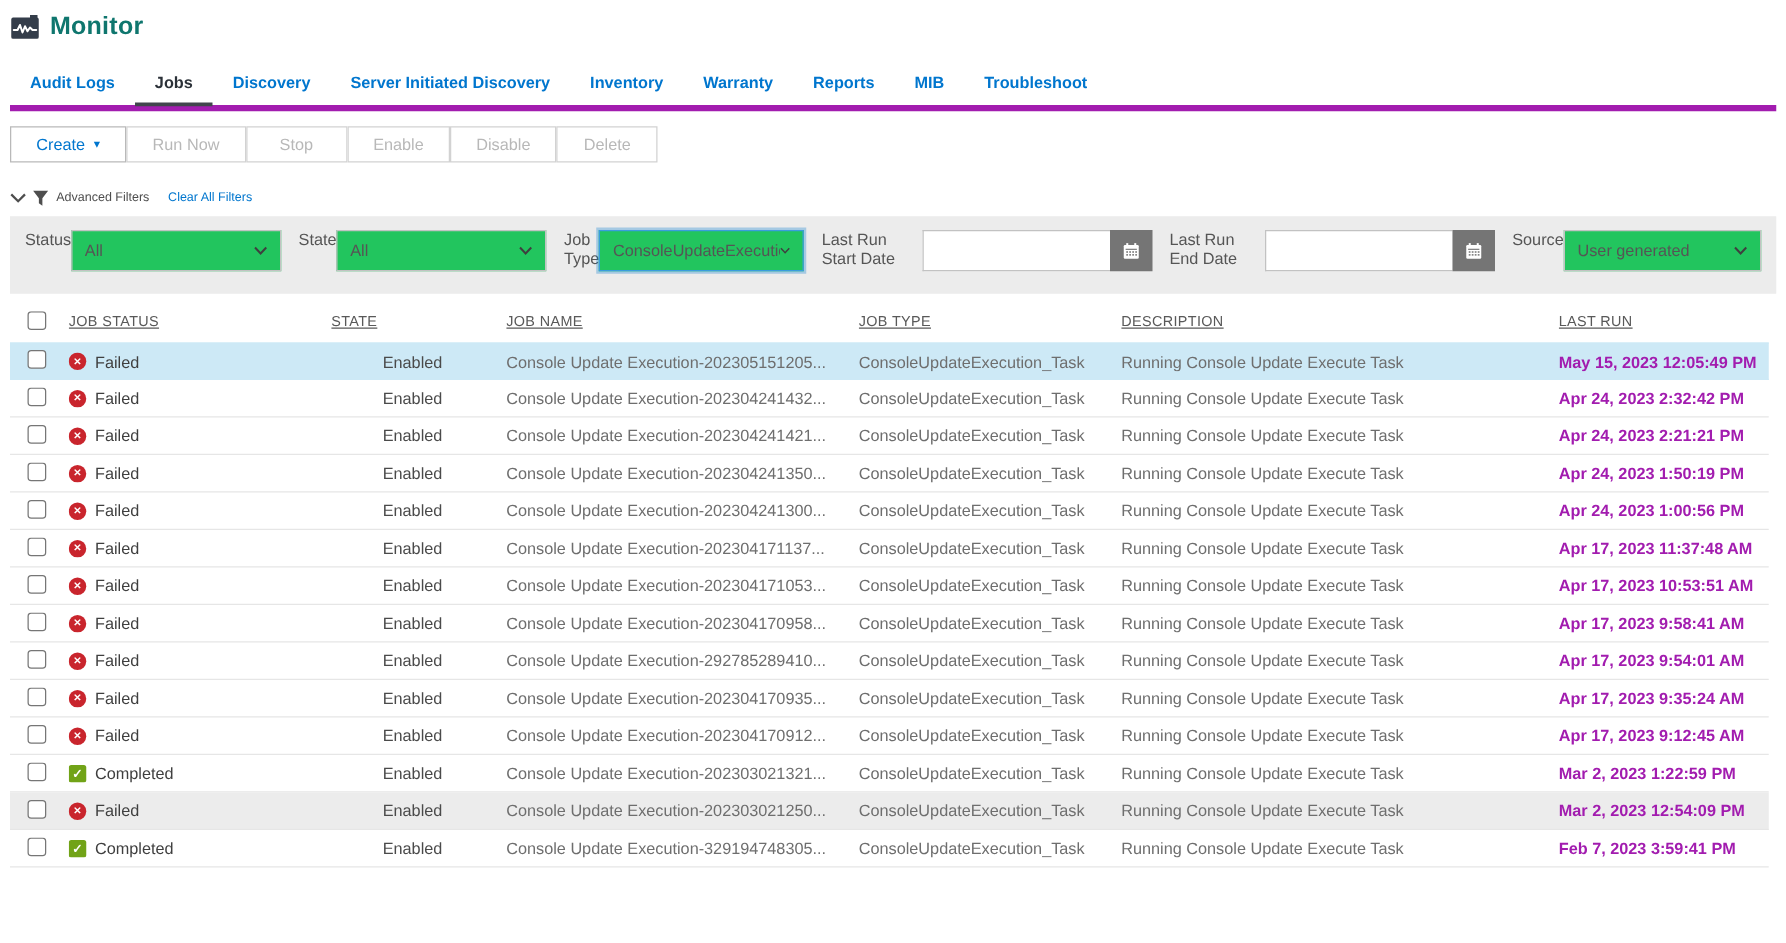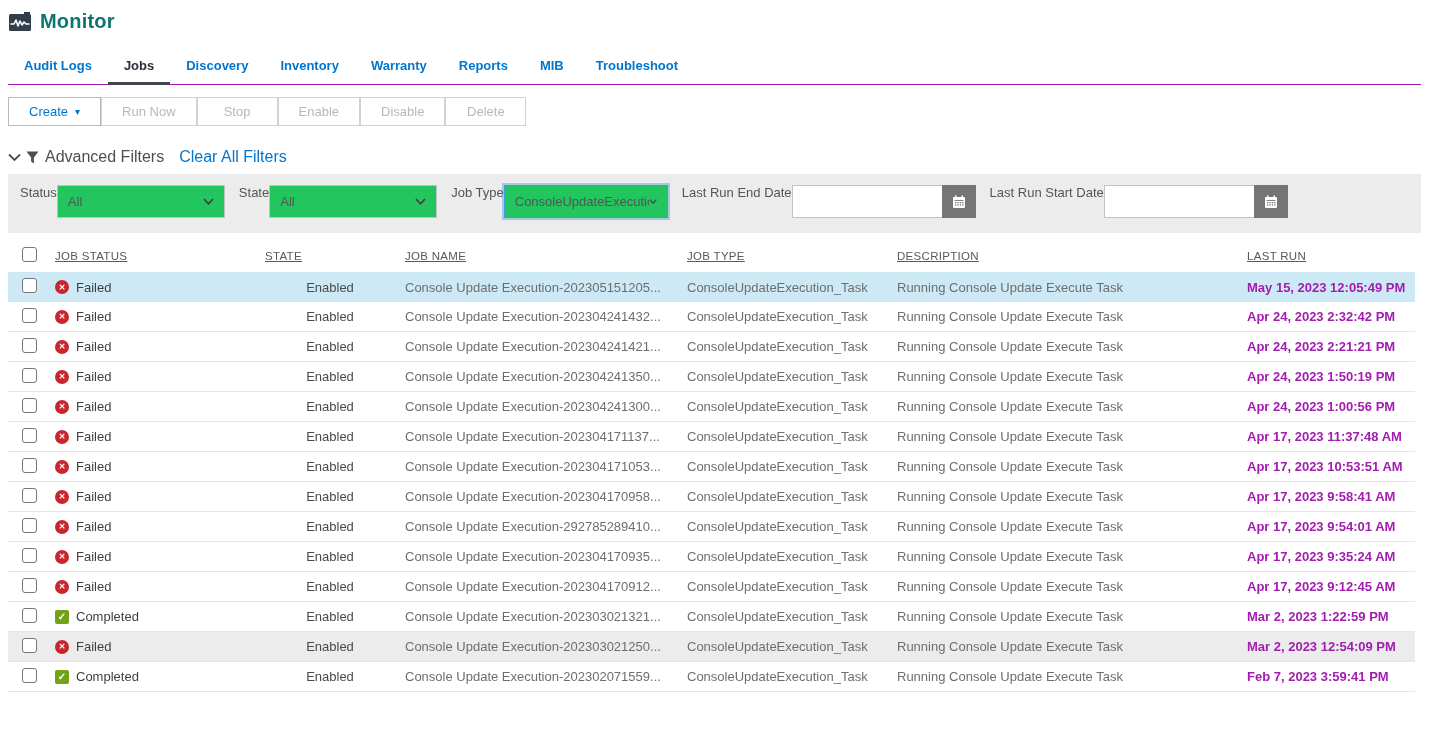--- a/index.html
+++ b/index.html
@@ -6,37 +6,37 @@
   html,body { width: 1429px; height: 754px; background: #fff; }
   body { font-family: "Liberation Sans", sans-serif; color: #444; overflow: hidden; }
   .page { padding: 8px 8px 0 8px; width: 1429px; }
 
   
   .hdr { display: flex; align-items: center; gap: 7px; margin-top: 2px; }
   .hdr .app-icon { width: 25px; height: 22px; display: inline-block; }
   .hdr h1 { font-size: 20px; font-weight: 700; color: #0f766e; letter-spacing: .2px; }
 
   
-  .tabbar { display: flex; margin-top: 16px; border-bottom: 1px solid #a21caf; }
+  .tabbar { display: flex; margin-top: 16px; border-bottom: 5px solid #a21caf; }
   .tab { position: relative; padding: 9px 16px 11px 16px; font-size: 13px; font-weight: 700;
          color: #0076ce; cursor: pointer; white-space: nowrap; }
   .tab.active { color: #2b3138; }
   .tab.active::after { content:""; position:absolute; left:0; right:0; bottom:-1px; height:3px; background:#40454c; }
 
   
   .toolbar { display: flex; gap: 0; margin-top: 12px; }
   .btn { height: 29px; min-width: 81px; padding: 0 20px; background: #fff; border: 1px solid #c2c2c2;
          font-size: 13px; font-family: inherit; color: #9aa0a6; display: inline-flex; align-items: center;
          justify-content: center; gap: 7px; }
   .btn.primary { color: #0076ce; border-color: #b9b9b9; cursor: pointer; }
   .btn:disabled { color: #b8b8b8; border-color: #d2d2d2; }
   .btn .caret { font-size: 10px; line-height: 1; }
 
   
-  .filterbar { display: flex; align-items: center; margin-top: 22px; font-size: 16px; color: #4e4e4e; }
+  .filterbar { display: flex; align-items: center; margin-top: 22px; font-size: 10px; color: #4e4e4e; }
   .filterbar .chev { margin-right: 5px; cursor: pointer; display:inline-flex; }
   .filterbar .funnel { margin-right: 6px; display:inline-flex; }
   .filterbar a { color: #0076ce; text-decoration: none; margin-left: 15px; cursor: pointer; }
 
   
   .panel { margin-top: 8px; background: #ececec; padding: 11px 12px 15px 12px; display: flex; gap: 14px; }
   .fgroup { display: flex; flex-direction: row; }
   .fgroup label { font-size: 13px; color: #555; margin-bottom: 6px; }
   .sel { height: 33px; background: #22c55e; border: 1px solid #c2c2c2; display: flex; align-items: center;
          justify-content: space-between; padding: 0 10px; cursor: pointer; }
@@ -88,20 +88,21 @@
         <polyline points="3,13 6,13 8,9 10,15 12,10 14,14 16,11 18,13 21,13" fill="none" stroke="#ffffff" stroke-width="1.6" stroke-linejoin="round" stroke-linecap="round"></polyline>
       </svg>
     </span>
     <h1>Monitor</h1>
   </div>
 
   <div class="tabbar">
       <div class="tab">Audit Logs</div>
       <div class="tab active">Jobs</div>
       <div class="tab">Discovery</div>
+      <div class="tab">Server Initiated Discovery</div>
       <div class="tab">Inventory</div>
       <div class="tab">Warranty</div>
       <div class="tab">Reports</div>
       <div class="tab">MIB</div>
       <div class="tab">Troubleshoot</div>
     </div>
 
   <div class="toolbar">
       <button class="btn primary">Create<span class="caret">▾</span></button>
       <button class="btn" disabled="">Run Now</button>
@@ -147,20 +148,45 @@
     </div>
   </div>
 
   <div class="fgroup">
     <label>Job Type</label>
     <div class="sel focused" style="width: 164px;">
       <span class="val">ConsoleUpdateExecution_Task</span>
       <svg width="11" height="7" viewBox="0 0 11 7">
             <polyline points="1,1 5.5,5.8 10,1" fill="none" stroke="#3f3f3f" stroke-width="1.6"></polyline>
           </svg>
+    </div>
+  </div>
+
+  <div class="fgroup">
+    <label>Last Run Start Date</label>
+    <div class="datewrap">
+      <input type="text" placeholder="" style="">
+      <button class="calbtn">
+        <svg width="16" height="16" viewBox="0 0 16 16">
+          <rect x="2" y="3" width="12" height="11" rx="1" fill="#ffffff"></rect>
+          <rect x="4" y="1.5" width="1.6" height="3" fill="#ffffff"></rect>
+          <rect x="10.4" y="1.5" width="1.6" height="3" fill="#ffffff"></rect>
+          <rect x="3.5" y="6" width="9" height="0.9" fill="#757575"></rect>
+          <g fill="#757575">
+            <rect x="4" y="8" width="1.4" height="1.2"></rect>
+                <rect x="6.4" y="8" width="1.4" height="1.2"></rect>
+                <rect x="8.8" y="8" width="1.4" height="1.2"></rect>
+                <rect x="11.2" y="8" width="1.4" height="1.2"></rect>
+            <rect x="4" y="10.3" width="1.4" height="1.2"></rect>
+                <rect x="6.4" y="10.3" width="1.4" height="1.2"></rect>
+                <rect x="8.8" y="10.3" width="1.4" height="1.2"></rect>
+                <rect x="11.2" y="10.3" width="1.4" height="1.2"></rect>
+          </g>
+        </svg>
+      </button>
     </div>
   </div>
 
   <div class="fgroup">
     <label>Last Run End Date</label>
     <div class="datewrap">
       <input type="text" placeholder="" style="">
       <button class="calbtn">
         <svg width="16" height="16" viewBox="0 0 16 16">
           <rect x="2" y="3" width="12" height="11" rx="1" fill="#ffffff"></rect>
@@ -176,44 +202,28 @@
                 <rect x="6.4" y="10.3" width="1.4" height="1.2"></rect>
                 <rect x="8.8" y="10.3" width="1.4" height="1.2"></rect>
                 <rect x="11.2" y="10.3" width="1.4" height="1.2"></rect>
           </g>
         </svg>
       </button>
     </div>
   </div>
 
   <div class="fgroup">
-    <label>Last Run Start Date</label>
-    <div class="datewrap">
-      <input type="text" placeholder="" style="">
-      <button class="calbtn">
-        <svg width="16" height="16" viewBox="0 0 16 16">
-          <rect x="2" y="3" width="12" height="11" rx="1" fill="#ffffff"></rect>
-          <rect x="4" y="1.5" width="1.6" height="3" fill="#ffffff"></rect>
-          <rect x="10.4" y="1.5" width="1.6" height="3" fill="#ffffff"></rect>
-          <rect x="3.5" y="6" width="9" height="0.9" fill="#757575"></rect>
-          <g fill="#757575">
-            <rect x="4" y="8" width="1.4" height="1.2"></rect>
-                <rect x="6.4" y="8" width="1.4" height="1.2"></rect>
-                <rect x="8.8" y="8" width="1.4" height="1.2"></rect>
-                <rect x="11.2" y="8" width="1.4" height="1.2"></rect>
-            <rect x="4" y="10.3" width="1.4" height="1.2"></rect>
-                <rect x="6.4" y="10.3" width="1.4" height="1.2"></rect>
-                <rect x="8.8" y="10.3" width="1.4" height="1.2"></rect>
-                <rect x="11.2" y="10.3" width="1.4" height="1.2"></rect>
-          </g>
-        </svg>
-      </button>
-    </div>
-  </div>
-
+    <label>Source</label>
+    <div class="sel" style="width: 158px;">
+      <span class="val">User generated</span>
+      <svg width="11" height="7" viewBox="0 0 11 7">
+            <polyline points="1,1 5.5,5.8 10,1" fill="none" stroke="#3f3f3f" stroke-width="1.6"></polyline>
+          </svg>
+    </div>
+  </div>
 </div>
 
   <div class="table">
     <div class="thead">
       <div class="th c-check">
         <span class="cb"></span>
       </div>
       <div class="th">JOB STATUS</div>
       <div class="th">STATE</div>
       <div class="th">JOB NAME</div>
@@ -419,21 +429,21 @@
 
   <div class="trow">
     <div class="cell c-check">
       <span class="cb"></span>
     </div>
     <div class="cell c-status">
       <span class="sicon completed">✓</span>
       <span>Completed</span>
     </div>
     <div class="cell c-state">Enabled</div>
-    <div class="cell c-name">Console Update Execution-202302071559...</div>
+    <div class="cell c-name">Console Update Execution-329194748305...</div>
     <div class="cell c-type">ConsoleUpdateExecution_Task</div>
     <div class="cell c-desc">Running Console Update Execute Task</div>
     <div class="cell c-last">Feb 7, 2023 3:59:41 PM</div>
   </div>
 </div>
   </div>
 
 </div>
 
 </body></html>

